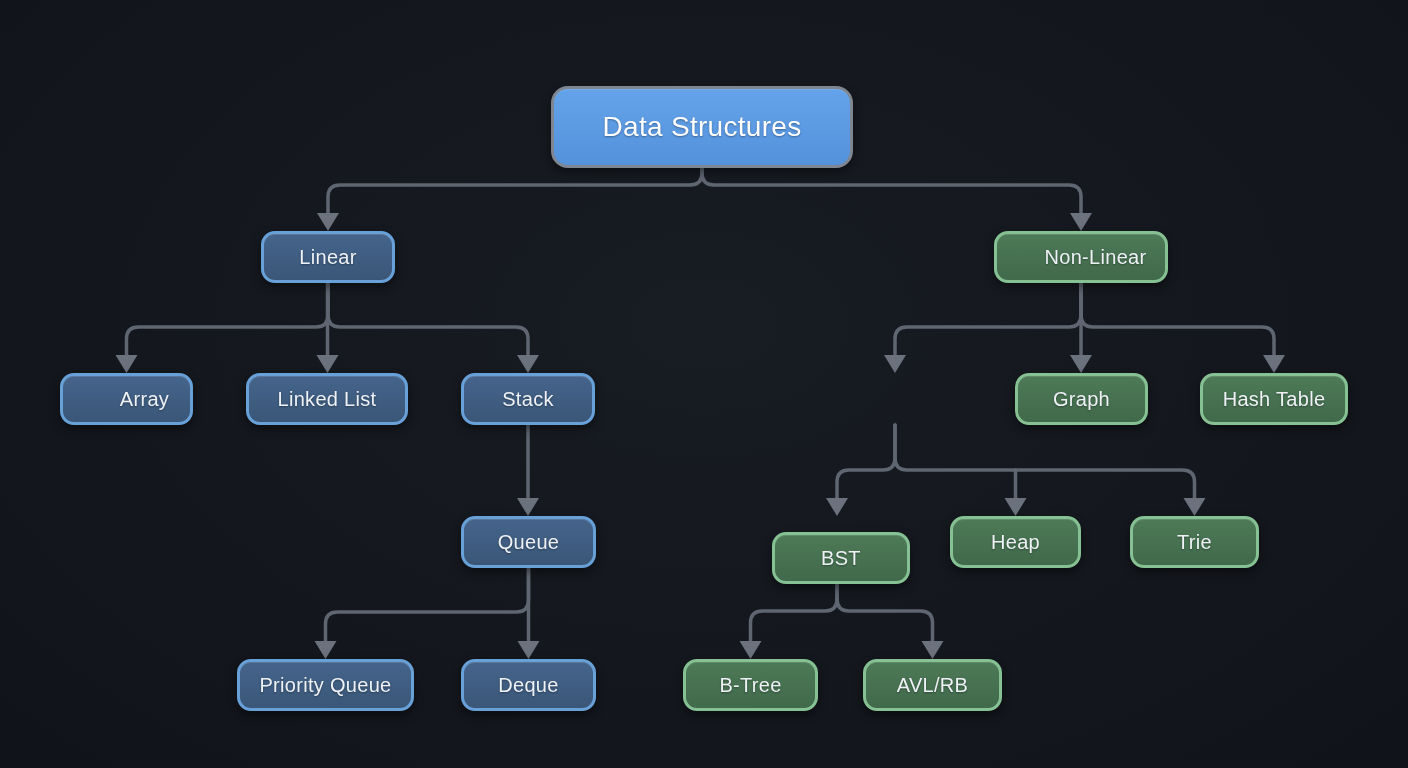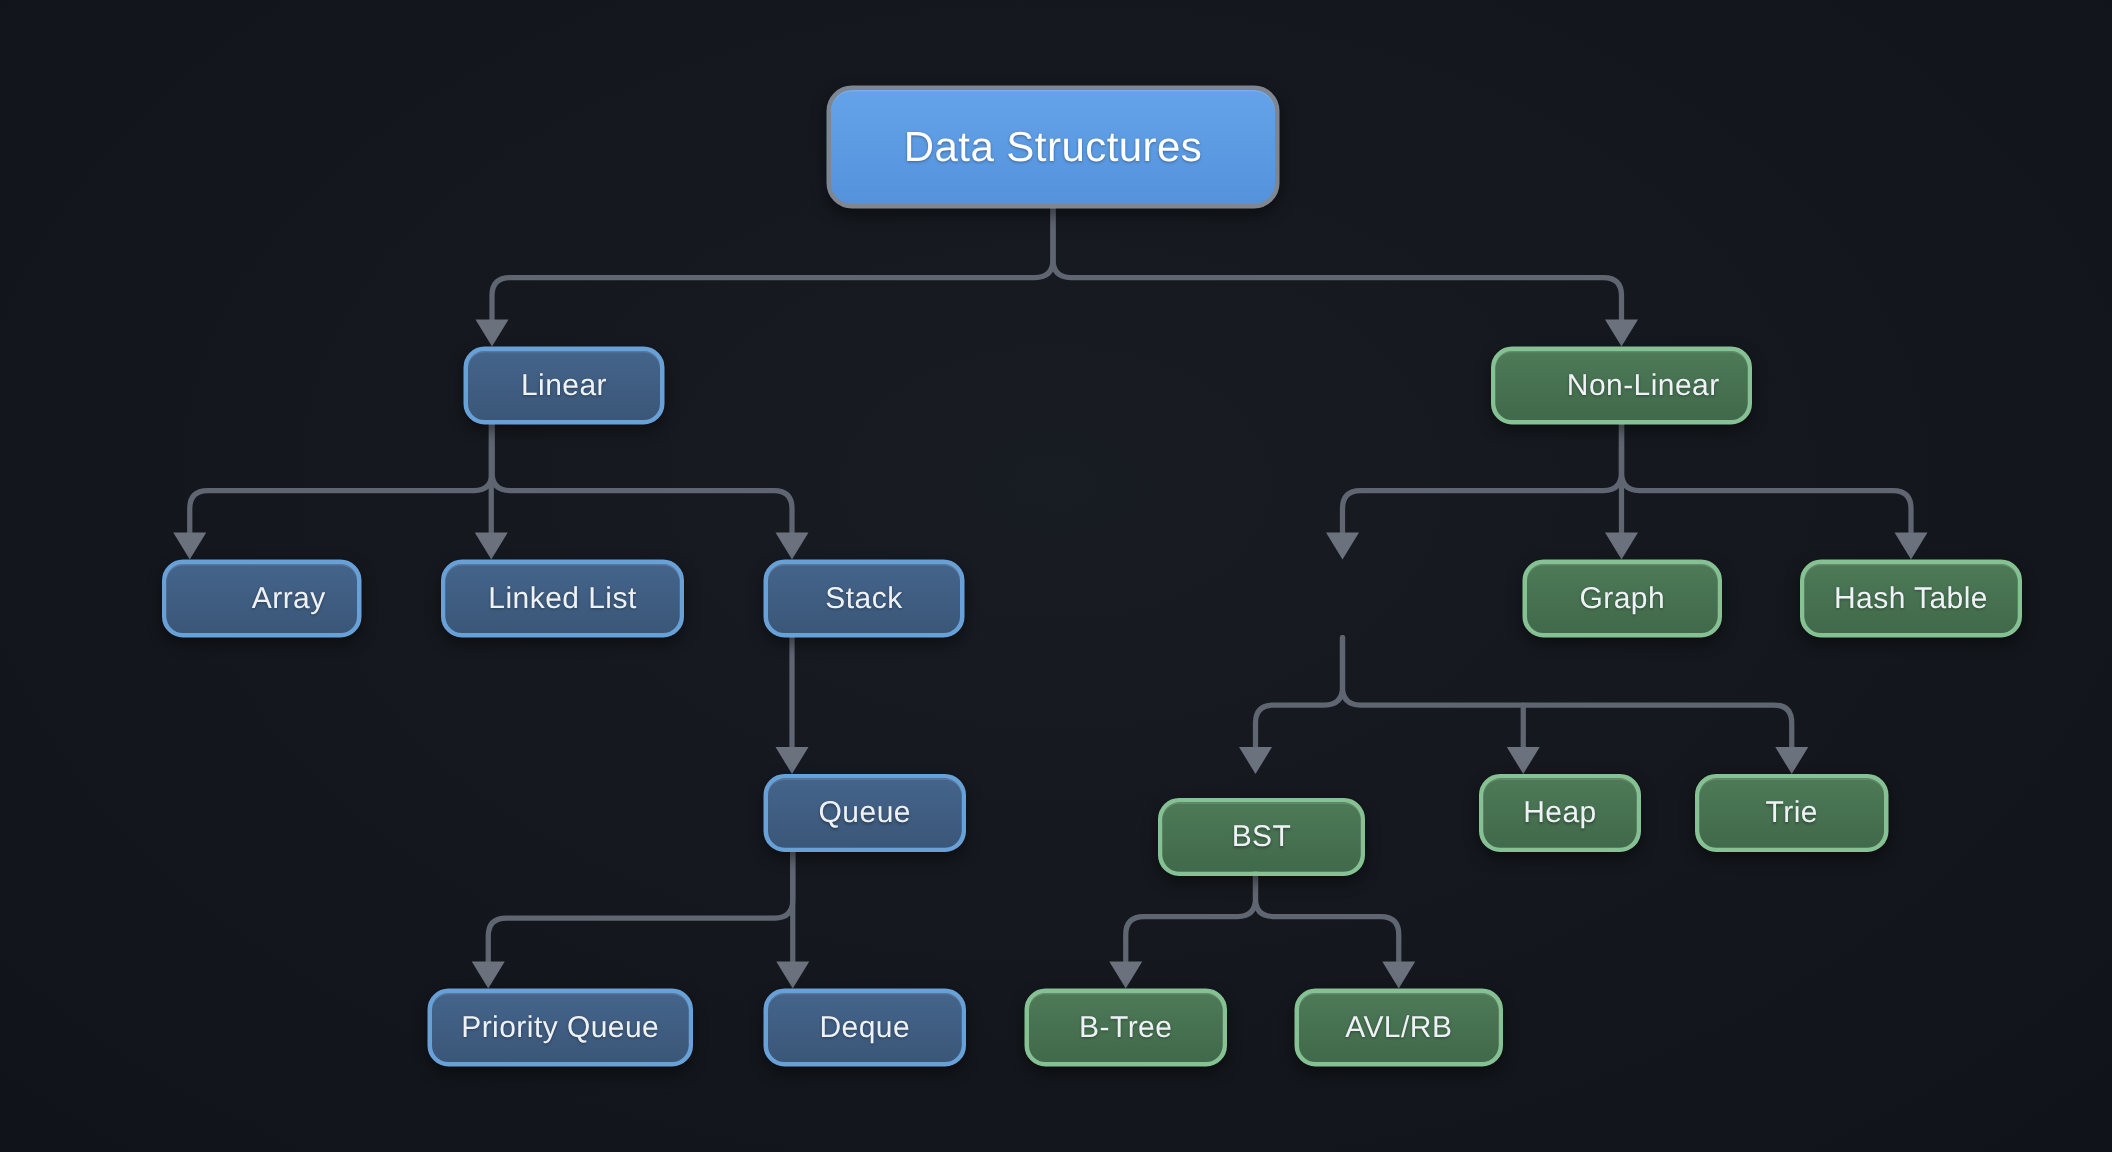--- a/index.html
+++ b/index.html
@@ -46,25 +46,25 @@
     box-shadow: 0 4px 10px rgba(0,0,0,0.45), inset 0 1px 0 rgba(255,255,255,0.12);
     text-shadow: 0 1px 2px rgba(0,0,0,0.35);
   }
   .node.root {
     height: 82px;
     border-radius: 17px;
     font-size: 28px;
     background: linear-gradient(180deg, #64a3e9 0%, #5492dc 100%);
     border: 3px solid #7e8692;
     color: #ffffff;
+    margin-top: 29px;
   }
   .node.blue {
     background: linear-gradient(180deg, #45648b 0%, #3a5778 100%);
     border: 3px solid #68a0d8;
-    margin-left: 48px;
   }
   .node.green {
     background: linear-gradient(180deg, #4d7a57 0%, #41694b 100%);
     border: 3px solid #85c192;
   }
 </style>
 </head>
 <body>
 
 <div id="canvas">
@@ -117,21 +117,21 @@
   <div class="node green" style="left:994px;  top:231px; width:174px;padding-left:29px;">Non-Linear</div>
 
   <div class="node blue" style="left:60px;   top:373px; width:133px;padding-left:36px;">Array</div>
   <div class="node blue" style="left:246px;  top:373px; width:162px;">Linked List</div>
   <div class="node blue" style="left:461px;  top:373px; width:134px;">Stack</div>
   <div class="node green" style="left:1015px; top:373px; width:133px;">Graph</div>
   <div class="node green" style="left:1200px; top:373px; width:148px;">Hash Table</div>
 
   <div class="node blue" style="left:461px;  top:516px; width:135px;">Queue</div>
   <div class="node green" style="left:772px;  top:532px; width:138px;">BST</div>
-  <div class="node green" style="left:950px;  top:516px; width:108px;margin-left:36px;">Heap</div>
+  <div class="node green" style="left:950px;  top:516px; width:131px;">Heap</div>
   <div class="node green" style="left:1130px; top:516px; width:129px;">Trie</div>
 
   <div class="node blue" style="left:237px;  top:659px; width:177px;">Priority Queue</div>
   <div class="node blue" style="left:461px;  top:659px; width:135px;">Deque</div>
   <div class="node green" style="left:683px;  top:659px; width:135px;">B-Tree</div>
   <div class="node green" style="left:863px;  top:659px; width:139px;">AVL/RB</div>
 
 </div>
 
 </body></html>

